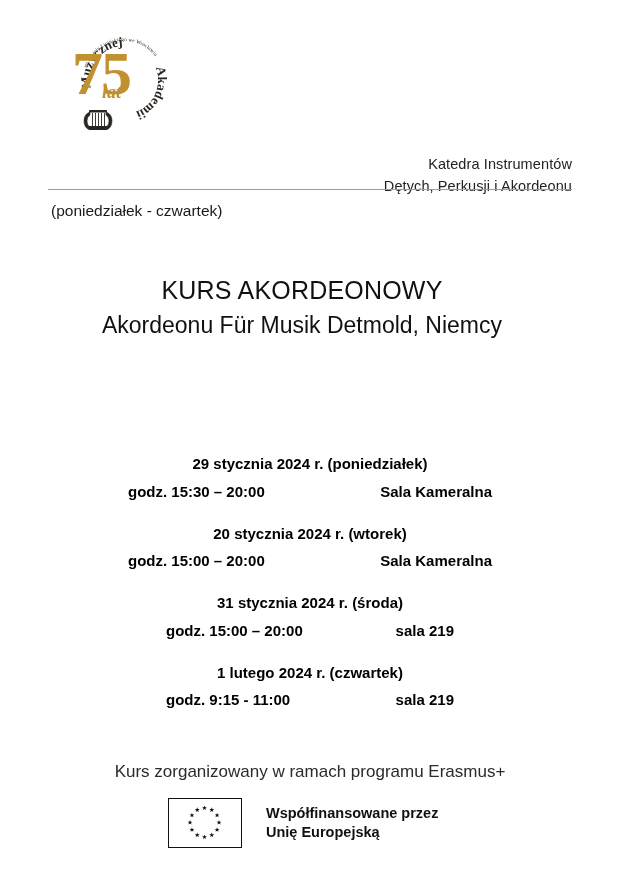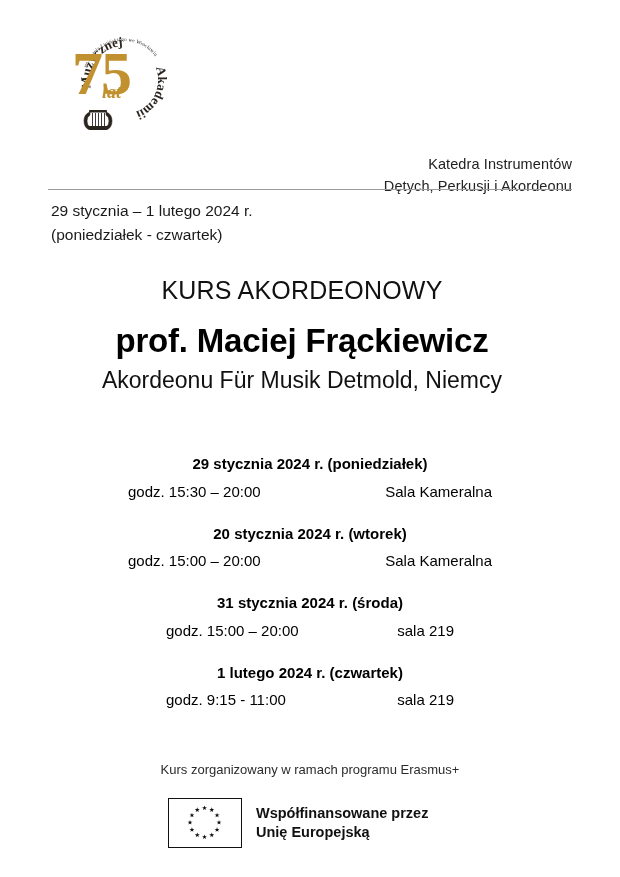--- a/index.html
+++ b/index.html
@@ -108,46 +108,46 @@
     text-align: center;
     font-size: 15px;
     font-weight: bold;
     color: #000000;
     line-height: 1.25;
   }
   .session-row {
     display: flex;
     justify-content: space-between;
     font-size: 15px;
-    font-weight: normal;
+    font-weight: bold;
     color: #000000;
     margin-top: 9px;
     line-height: 1.25;
   }
   .session-row.wide   { padding: 0 128px 0 128px; }
   .session-row.narrow { padding: 0 166px 0 166px; }
 
   
   .erasmus {
     position: absolute;
     left: 0;
     top: 762px;
     width: 620px;
     text-align: center;
-    font-size: 13px;
+    font-size: 17px;
     color: #2b2b2b;
   }
 
   .eu-block {
     position: absolute;
     left: 168px;
     top: 798px;
     display: flex;
     align-items: center;
-    gap: 14px;
+    gap: 24px;
   }
   .eu-flag {
     width: 74px;
     height: 50px;
     border: 1.6px solid #111111;
     background: #ffffff;
     box-sizing: border-box;
   }
   .eu-flag svg { display: block; }
   .eu-text {
@@ -203,27 +203,25 @@
 
   <div class="dept">
     <div>Katedra Instrumentów</div>
     <div>Dętych, Perkusji i Akordeonu</div>
   </div>
 
   <div class="rule"></div>
 </div>
 
 <div class="datespan">
-  <div>29 stycznia – 1 lutego 2024 r.</div>
   <div>(poniedziałek - czwartek)</div>
 </div>
 
 <div class="titles">
   <div class="course-kind">KURS AKORDEONOWY</div>
-  <div class="prof-name">prof. Maciej Frąckiewicz</div>
   <div class="institution">Akordeonu Für Musik Detmold, Niemcy</div>
 </div>
 
 <div class="schedule">
 
   <div class="session">
     <div class="session-date">29 stycznia 2024 r. (poniedziałek)</div>
     <div class="session-row wide">
       <span>godz. 15:30 – 20:00</span>
       <span>Sala Kameralna</span>

